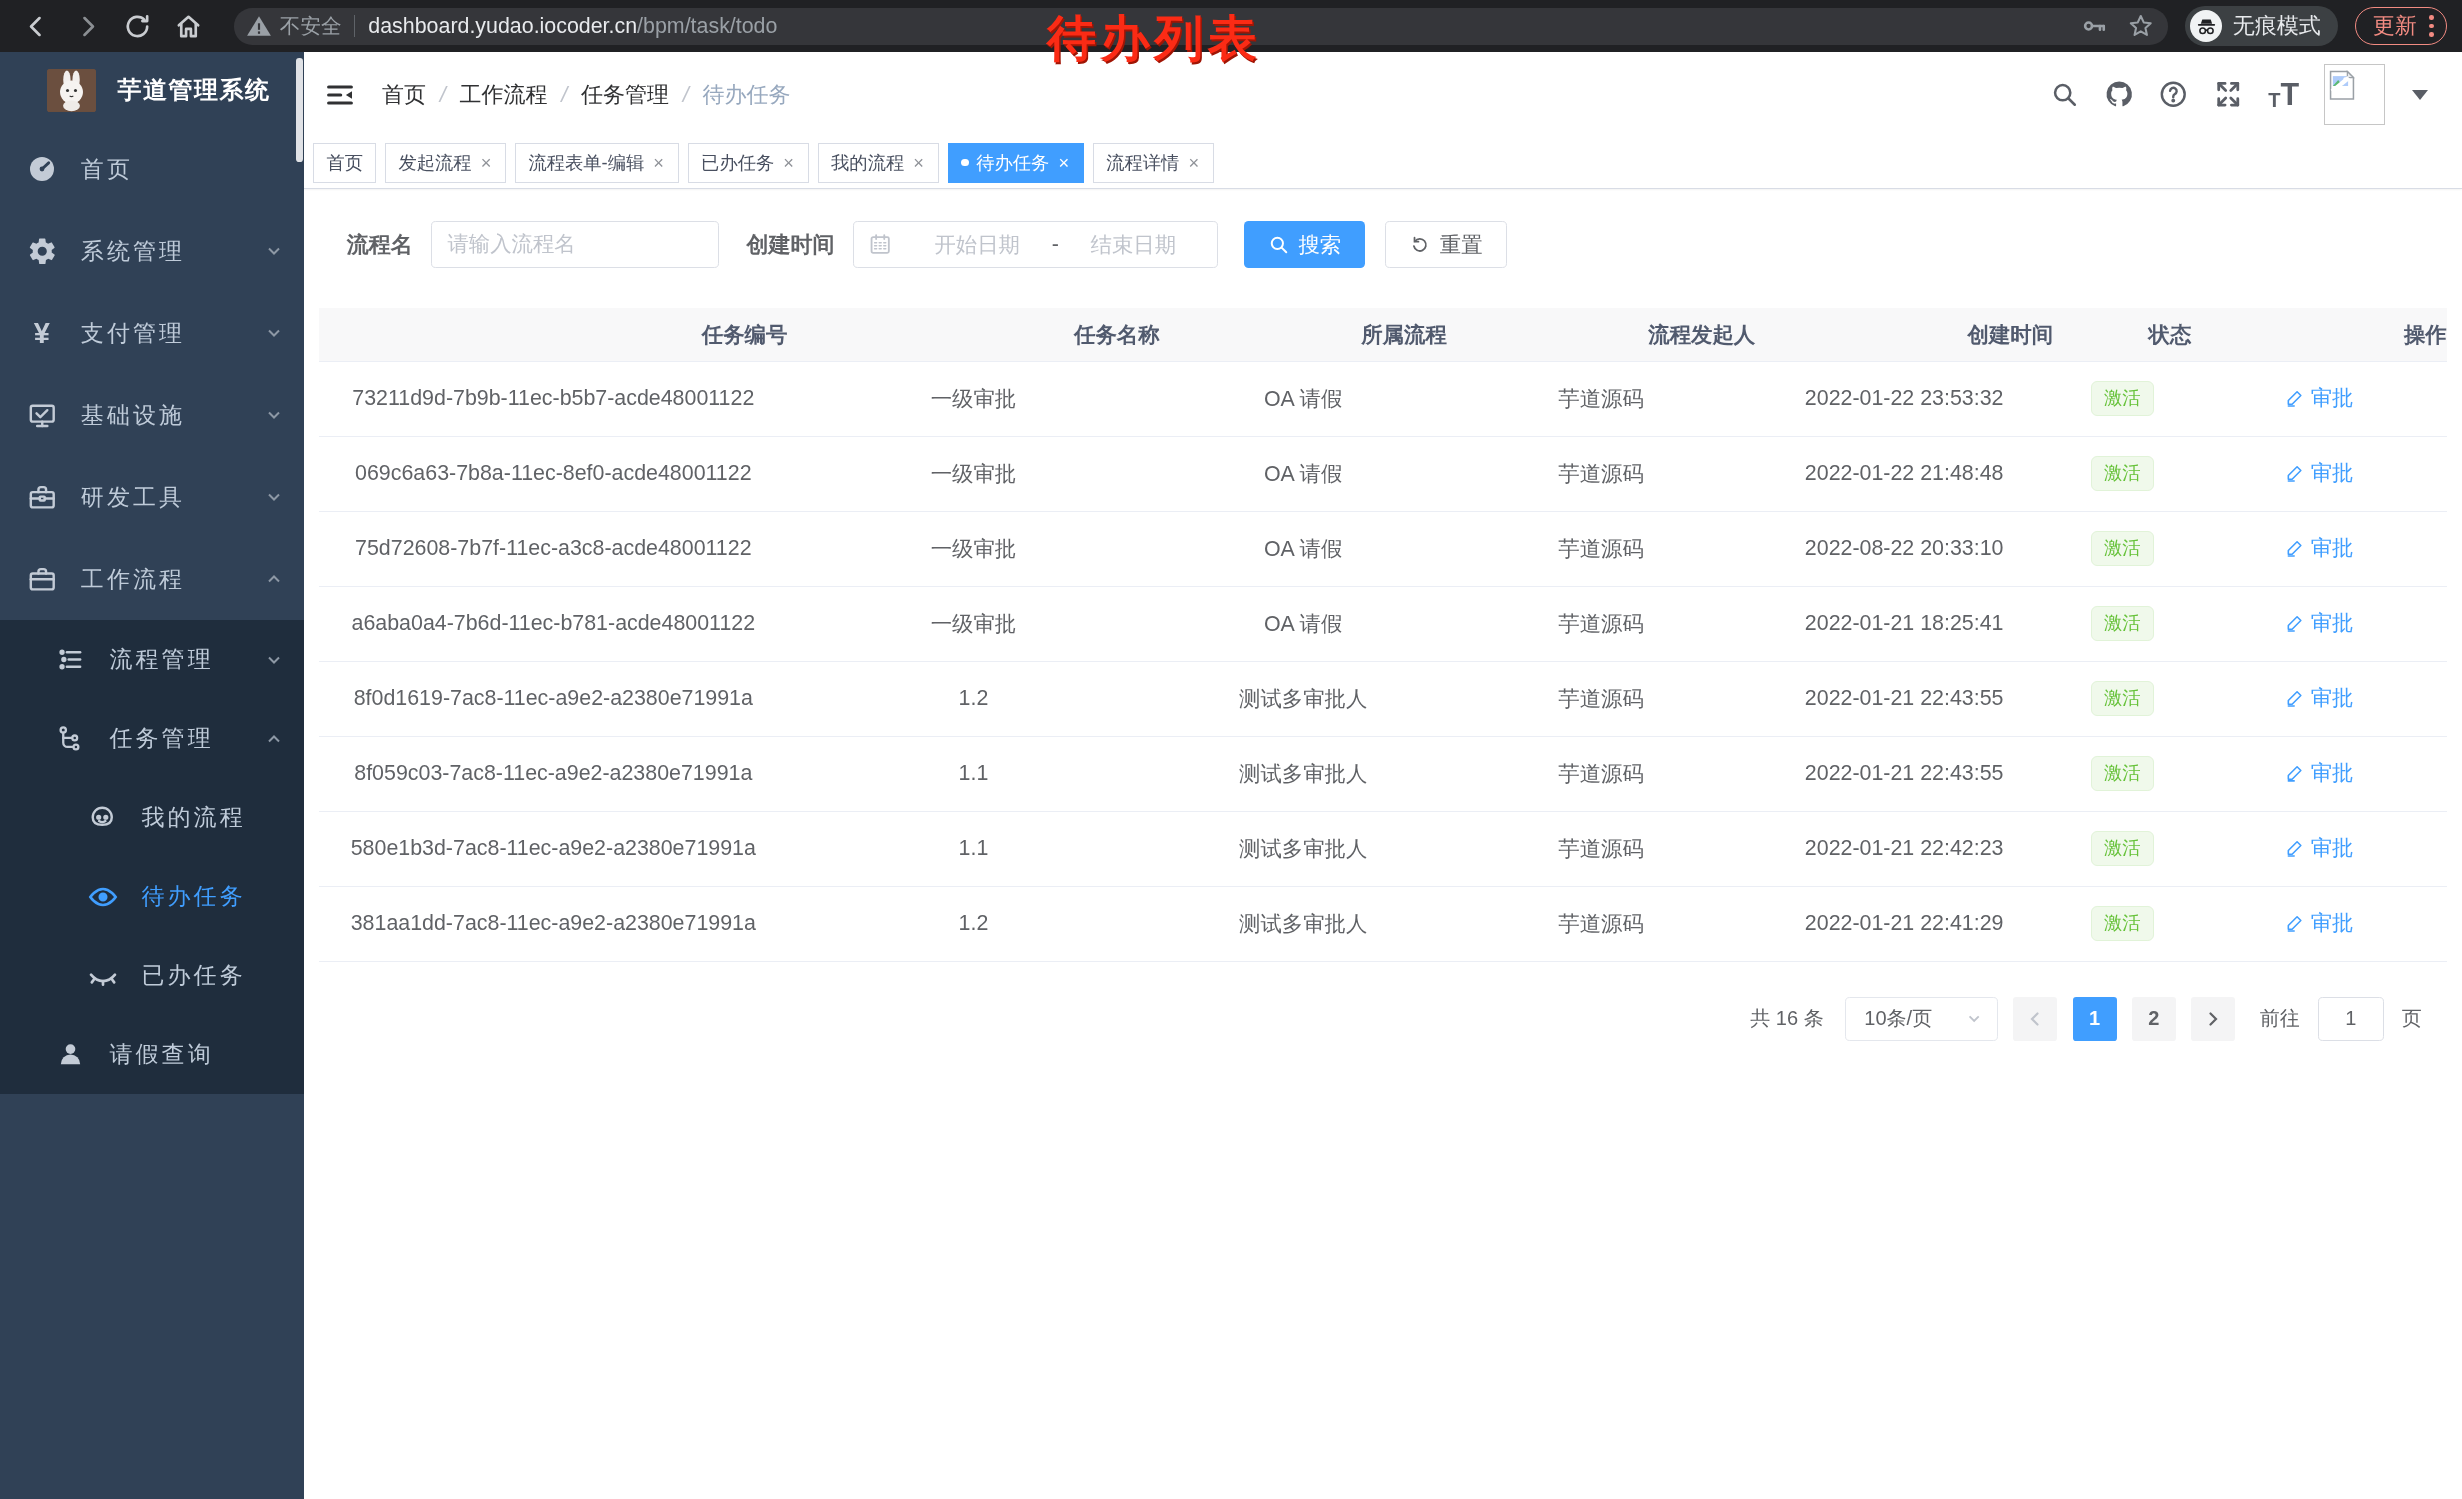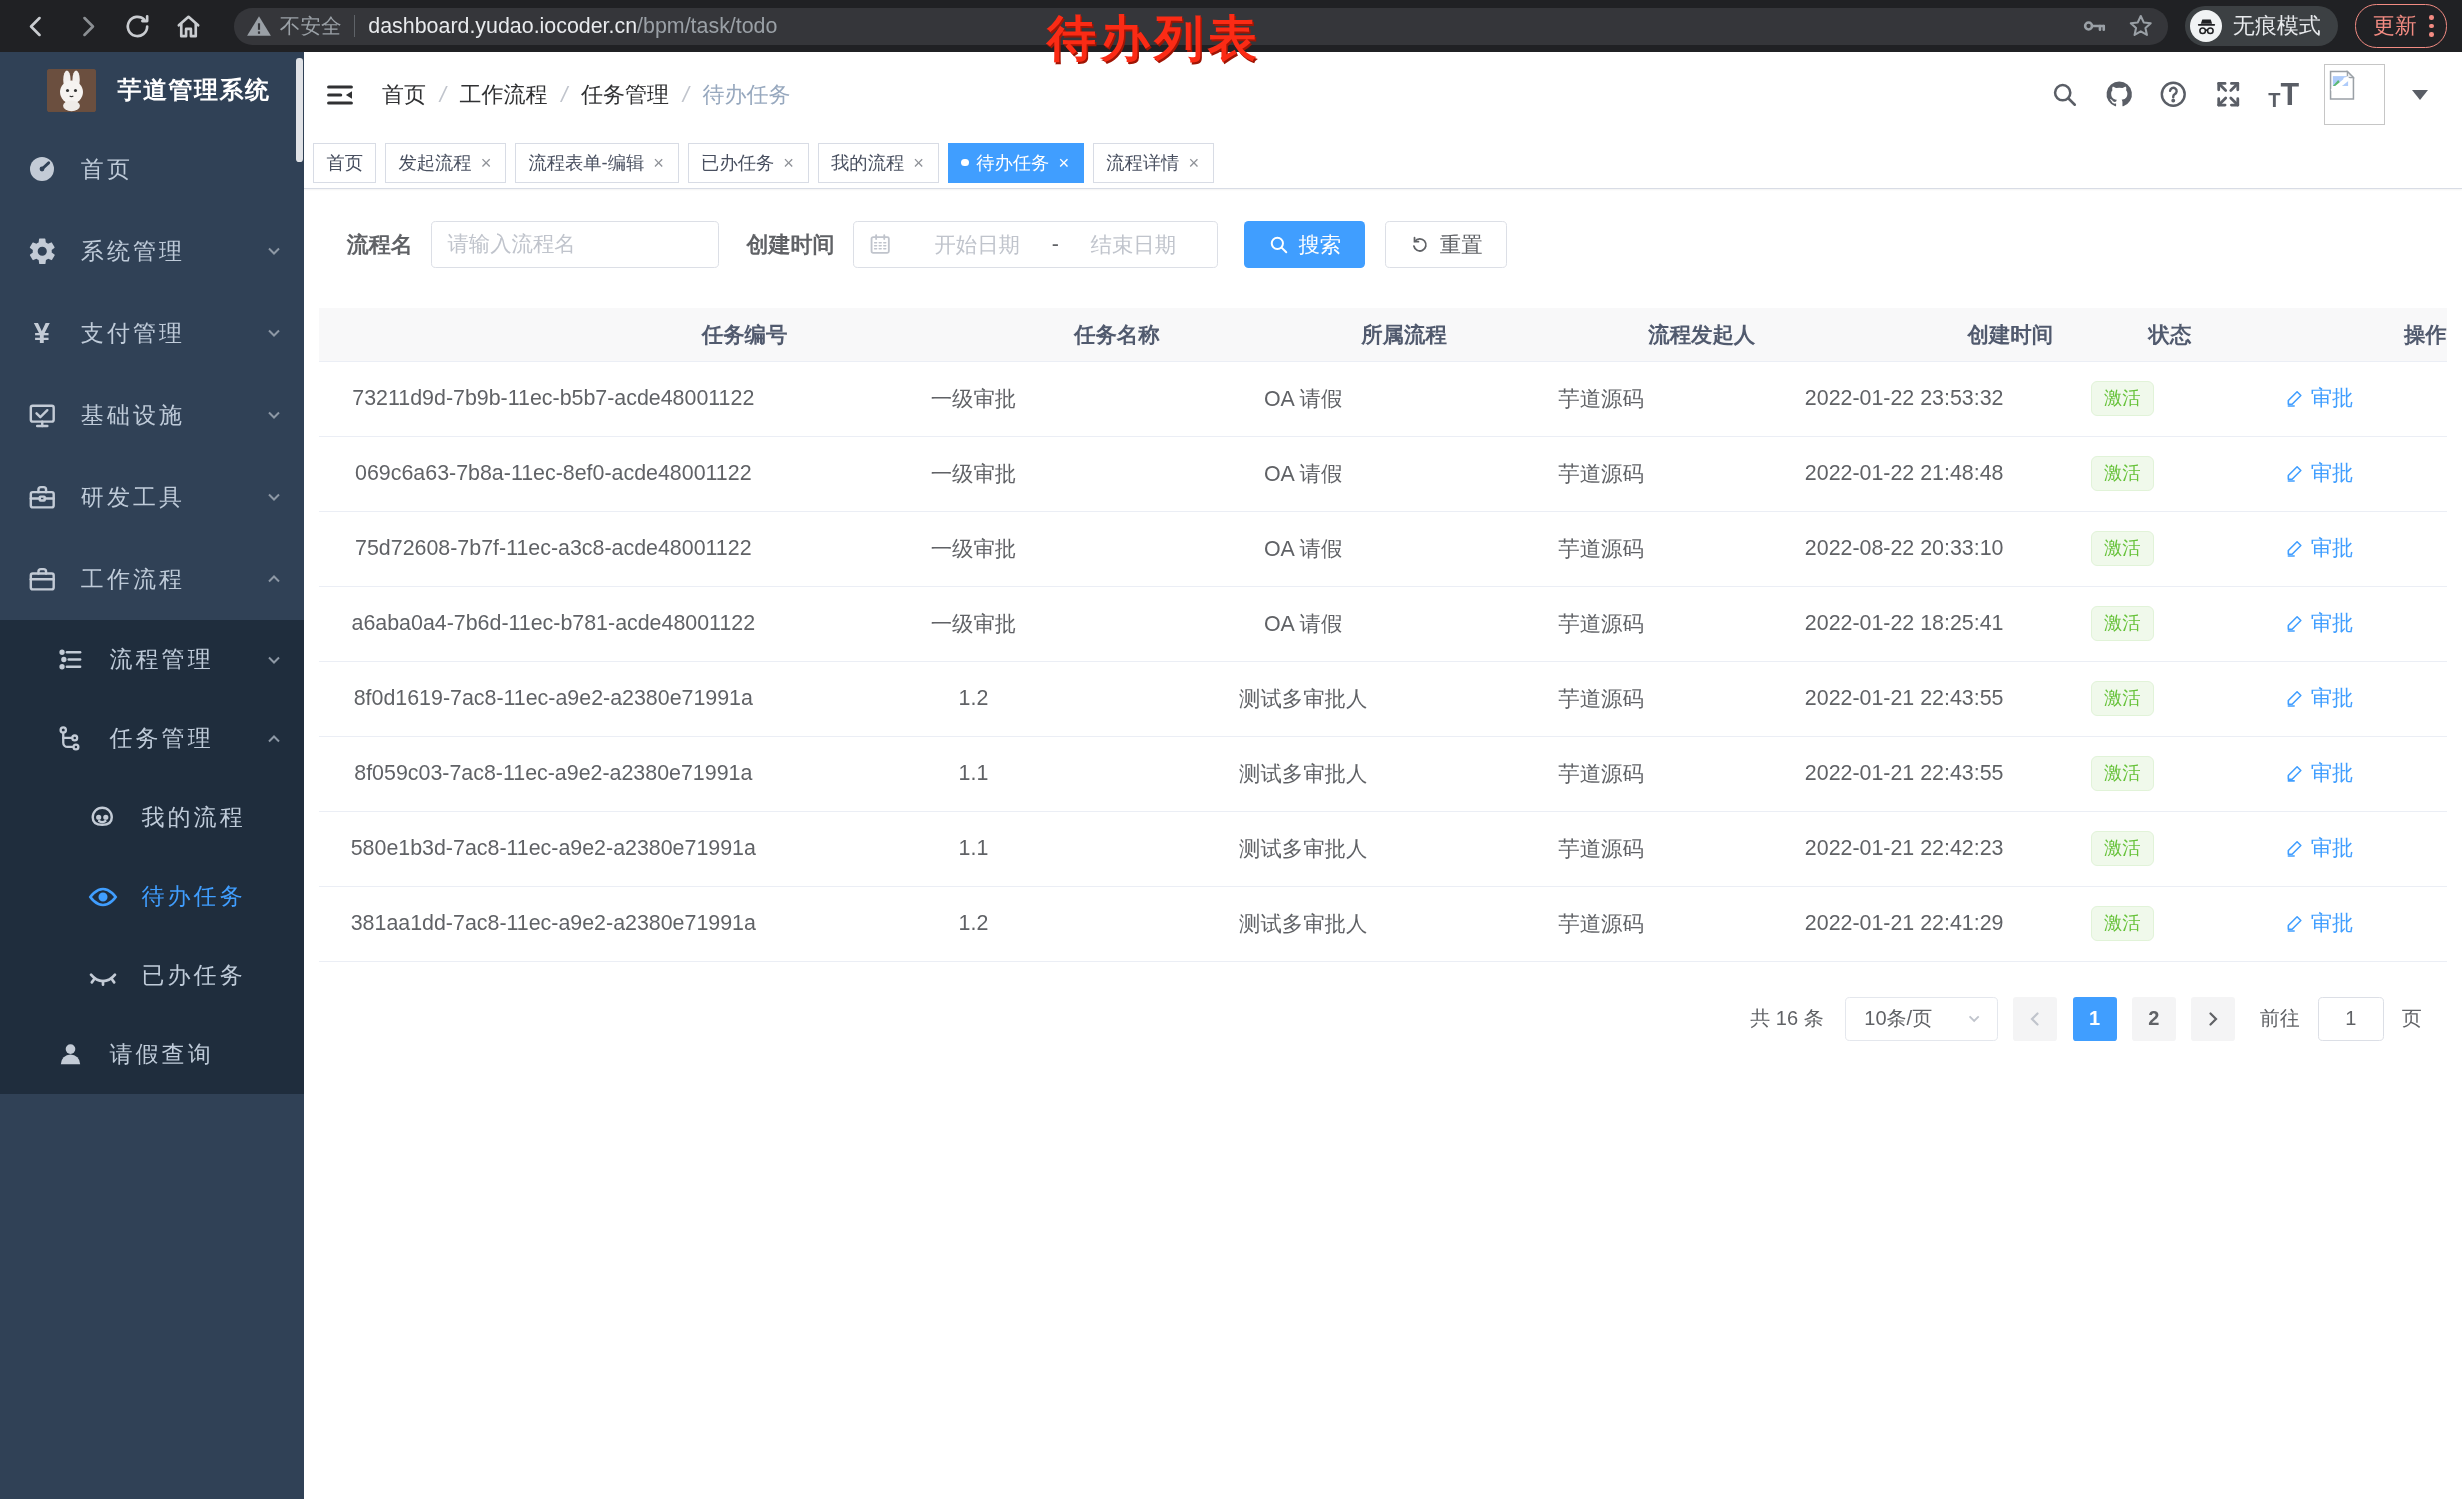--- a/index.html
+++ b/index.html
@@ -15,21 +15,21 @@
   .addressbar .sec { color:#9aa0a6; font-size:20.6px; margin:0 12.2px 0 7.6px; }
   .addressbar .sep { width:0.8px; height:21.4px; background:#5f6368; margin-right:13.7px; }
   .url { font-size:21.4px; white-space:nowrap; }
   .url .host { color:#e8eaed; }
   .url .path { color:#9aa0a6; }
   .addr-spacer { flex:1; }
   .addr-ic { color:#9aa0a6; margin-left:20px; }
   .incog { display:flex; align-items:center; background:#3c4043; border-radius:21.4px; height:40px; padding:0 17px 0 4.6px; margin-left:17px; }
   .incog .bubble { width:32px; height:32px; border-radius:50%; background:#f1f3f4; display:flex; align-items:center; justify-content:center; margin-right:10.7px; color:#202124; }
   .incog .txt { color:#e8eaed; font-size:22px; }
-  .update-pill { display:flex; align-items:center; border:1.5px solid #f28b82; border-radius:21.4px; height:44px; padding:0 12.2px 0 17px; margin-left:17px; color:#f28b82; }
+  .update-pill { display:flex; align-items:center; border:1.5px solid #f28b82; border-radius:21.4px; height:38px; padding:0 12.2px 0 17px; margin-left:17px; color:#f28b82; }
   .update-pill .txt { font-size:22px; margin-right:12.2px; }
   .vdots { display:flex; flex-direction:column; gap:3.8px; }
   .vdots i { width:4.6px; height:4.6px; border-radius:50%; background:#f28b82; }
 
   
   .annotation { position:absolute; left:1047px; top:6.1px; z-index:20; font-size:49px; font-weight:700; letter-spacing:4.6px; color:#fb2b15; text-shadow:1.5px 2.3px 0 #a01505; }
 
   
   .app { position:absolute; top:52px; left:0; right:0; bottom:0; display:flex; }
 
@@ -579,21 +579,21 @@
                     <path d="M4 21.5h7"></path>
                   </svg>
                   <span>审批</span>
                 </span></td>
           </tr>
           <tr>
             <td>a6aba0a4-7b6d-11ec-b781-acde48001122</td>
               <td>一级审批</td>
               <td>OA 请假</td>
               <td>芋道源码</td>
-              <td>2022-01-22 18:25:41</td>
+              <td>2022-01-21 18:25:41</td>
             <td><span class="badge">激活</span></td>
             <td><span class="approve">
                   <svg width="20" height="20" viewBox="0 0 24 24" fill="none" stroke="currentColor" stroke-width="1.9" stroke-linecap="round" stroke-linejoin="round">
                     <path d="M14.5 4.5 19 9 8.5 19.5H4v-4.5z"></path>
                     <path d="M4 21.5h7"></path>
                   </svg>
                   <span>审批</span>
                 </span></td>
           </tr>
           <tr>

